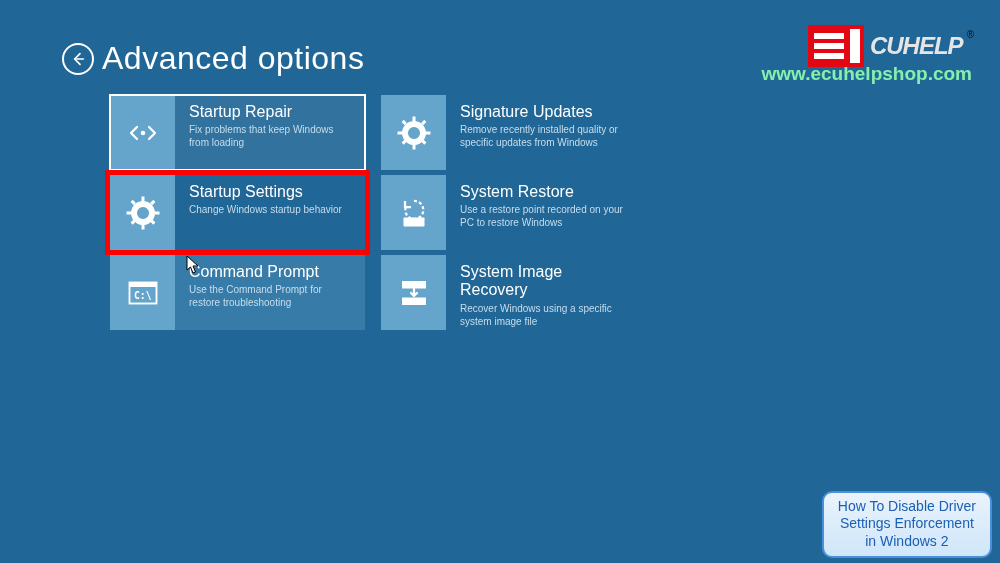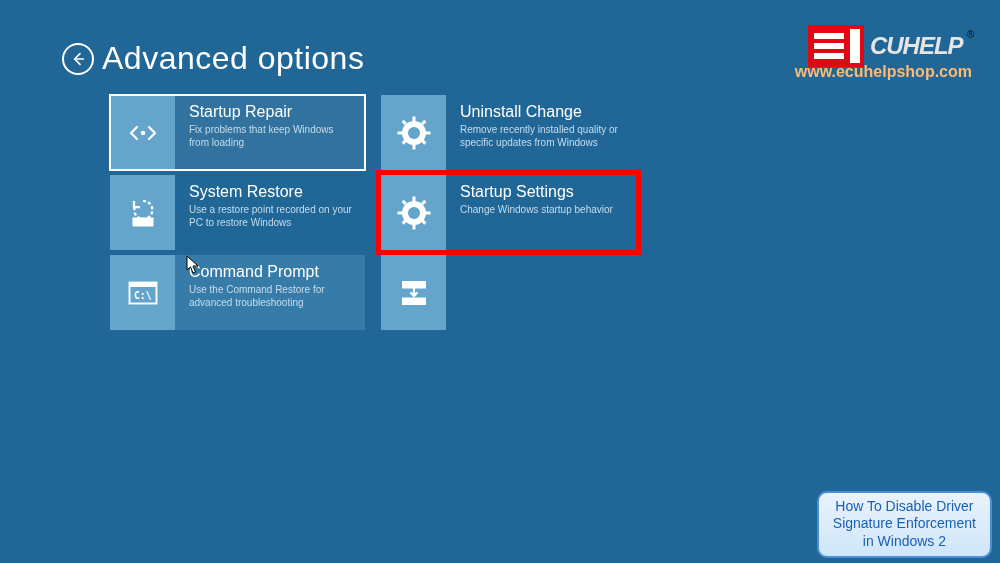--- a/index.html
+++ b/index.html
@@ -145,22 +145,22 @@
       font-weight: 900;
       color: #e5e5e5;
       font-style: italic;
       letter-spacing: -1px;
       margin-left: 4px;
     }
     .watermark-reg{
       font-size:10px; color:#111; position:relative; top:-12px; left:2px;
     }
     .watermark-url {
-      font-size: 16px;
-      color: #fdba74;
+      font-size: 19px;
+      color: #86efac;
       font-weight: 700;
       margin-top: -4px;
       text-align:right;
     }
     .caption-box {
       position: absolute;
       bottom: 5px;
       right: 8px;
       background: linear-gradient(to bottom, #eaf3fc, #cfe6fa);
       border: 2px solid #4a8fdc;
@@ -224,36 +224,22 @@
             <rect x="2" y="22" width="8" height="4"></rect>
             <rect x="38" y="22" width="8" height="4"></rect>
             <rect x="8" y="8" width="6" height="4" transform="rotate(45 11 10)"></rect>
             <rect x="34" y="34" width="6" height="4" transform="rotate(45 37 36)"></rect>
             <rect x="34" y="8" width="6" height="4" transform="rotate(-45 37 10)"></rect>
             <rect x="8" y="34" width="6" height="4" transform="rotate(-45 11 36)"></rect>
           </g>
       </svg>
     </div>
     <div class="tile-content">
-      <div class="tile-title">Uninstall Change</div>
+      <div class="tile-title">Signature Updates</div>
       <div class="tile-desc">Remove recently installed quality or specific updates from Windows</div>
-    </div>
-  </div>
-
-  <div class="option-tile">
-    <div class="tile-icon">
-      <svg viewBox="0 0 48 48">
-        <path d="M24 8 A12 12 0 1 1 14 14" stroke="#fff" stroke-width="3" fill="none" stroke-dasharray="4 3"></path>
-        <path d="M12 8 L12 16 L20 16" stroke="#fff" stroke-width="3" fill="none"></path>
-        <rect x="10" y="30" width="28" height="12" rx="1" fill="#fff"></rect>
-      </svg>
-    </div>
-    <div class="tile-content">
-      <div class="tile-title">System Restore</div>
-      <div class="tile-desc">Use a restore point recorded on your PC to restore Windows</div>
     </div>
   </div>
 
   <div class="option-tile tile-highlighted">
     <div class="tile-icon">
       <svg viewBox="0 0 48 48">
         <path d="M24 8 a16 16 0 1 0 0.001 0 Z M24 16 a8 8 0 1 1 -0.001 0 Z" fill="#fff" fill-rule="evenodd"></path>
         <g fill="#fff">
             <rect x="22" y="2" width="4" height="8"></rect>
             <rect x="22" y="38" width="4" height="8"></rect>
@@ -265,63 +251,79 @@
             <rect x="8" y="34" width="6" height="4" transform="rotate(-45 11 36)"></rect>
           </g>
       </svg>
     </div>
     <div class="tile-content">
       <div class="tile-title">Startup Settings</div>
       <div class="tile-desc">Change Windows startup behavior</div>
     </div>
   </div>
 
+  <div class="option-tile">
+    <div class="tile-icon">
+      <svg viewBox="0 0 48 48">
+        <path d="M24 8 A12 12 0 1 1 14 14" stroke="#fff" stroke-width="3" fill="none" stroke-dasharray="4 3"></path>
+        <path d="M12 8 L12 16 L20 16" stroke="#fff" stroke-width="3" fill="none"></path>
+        <rect x="10" y="30" width="28" height="12" rx="1" fill="#fff"></rect>
+      </svg>
+    </div>
+    <div class="tile-content">
+      <div class="tile-title">System Restore</div>
+      <div class="tile-desc">Use a restore point recorded on your PC to restore Windows</div>
+    </div>
+  </div>
+
   <div class="option-tile tile-bg-strip">
     <div class="tile-icon">
       <svg viewBox="0 0 48 48">
         <rect x="6" y="10" width="36" height="28" stroke="#fff" stroke-width="2.5" fill="none"></rect>
         <rect x="6" y="10" width="36" height="6" fill="#fff"></rect>
         <text x="12" y="32" font-size="13" fill="#fff" font-family="monospace" font-weight="bold">C:\</text>
       </svg>
     </div>
     <div class="tile-content">
       <div class="tile-title">Command Prompt</div>
-      <div class="tile-desc">Use the Command Restore for advanced troubleshooting</div>
+      <div class="tile-desc">Use the Command Prompt for restore troubleshooting</div>
     </div>
   </div>
 
   <div class="option-tile">
     <div class="tile-icon">
       <svg viewBox="0 0 48 48">
         <rect x="8" y="8" width="32" height="10" fill="#fff"></rect>
         <rect x="8" y="30" width="32" height="10" fill="#fff"></rect>
         <path d="M24 18 L24 28 M20 24 L24 28 L28 24" stroke="#fff" stroke-width="3" fill="none" stroke-linecap="round" stroke-linejoin="round"></path>
       </svg>
     </div>
     <div class="tile-content">
+      <div class="tile-title">System Image Recovery</div>
+      <div class="tile-desc">Recover Windows using a specific system image file</div>
     </div>
   </div>
 
 </div>
 
 <div class="watermark">
   <div class="watermark-logo">
     <div class="watermark-icon">
         <div class="watermark-icon-band"></div>
       </div>
     <span class="watermark-text">CUHELP</span>
     <span class="watermark-reg">®</span>
   </div>
   <div class="watermark-url">www.ecuhelpshop.com</div>
 </div>
 
 <div class="caption-box">
   <div class="caption-box-text">
     <span>How To Disable Driver</span><br>
-    <span>Signature Enforcement</span><br>
+    <span>Settings Enforcement</span><br>
     <span>in Windows 2</span>
   </div>
 </div>
 
 <div class="cursor">
   <svg viewBox="0 0 14 20">
     <path d="M1 1 L1 15 L4.5 12 L7 18 L9.5 17 L7 11 L12 11 Z" fill="#ffffff" stroke="#000000" stroke-width="1"></path>
   </svg>
 </div>
 

